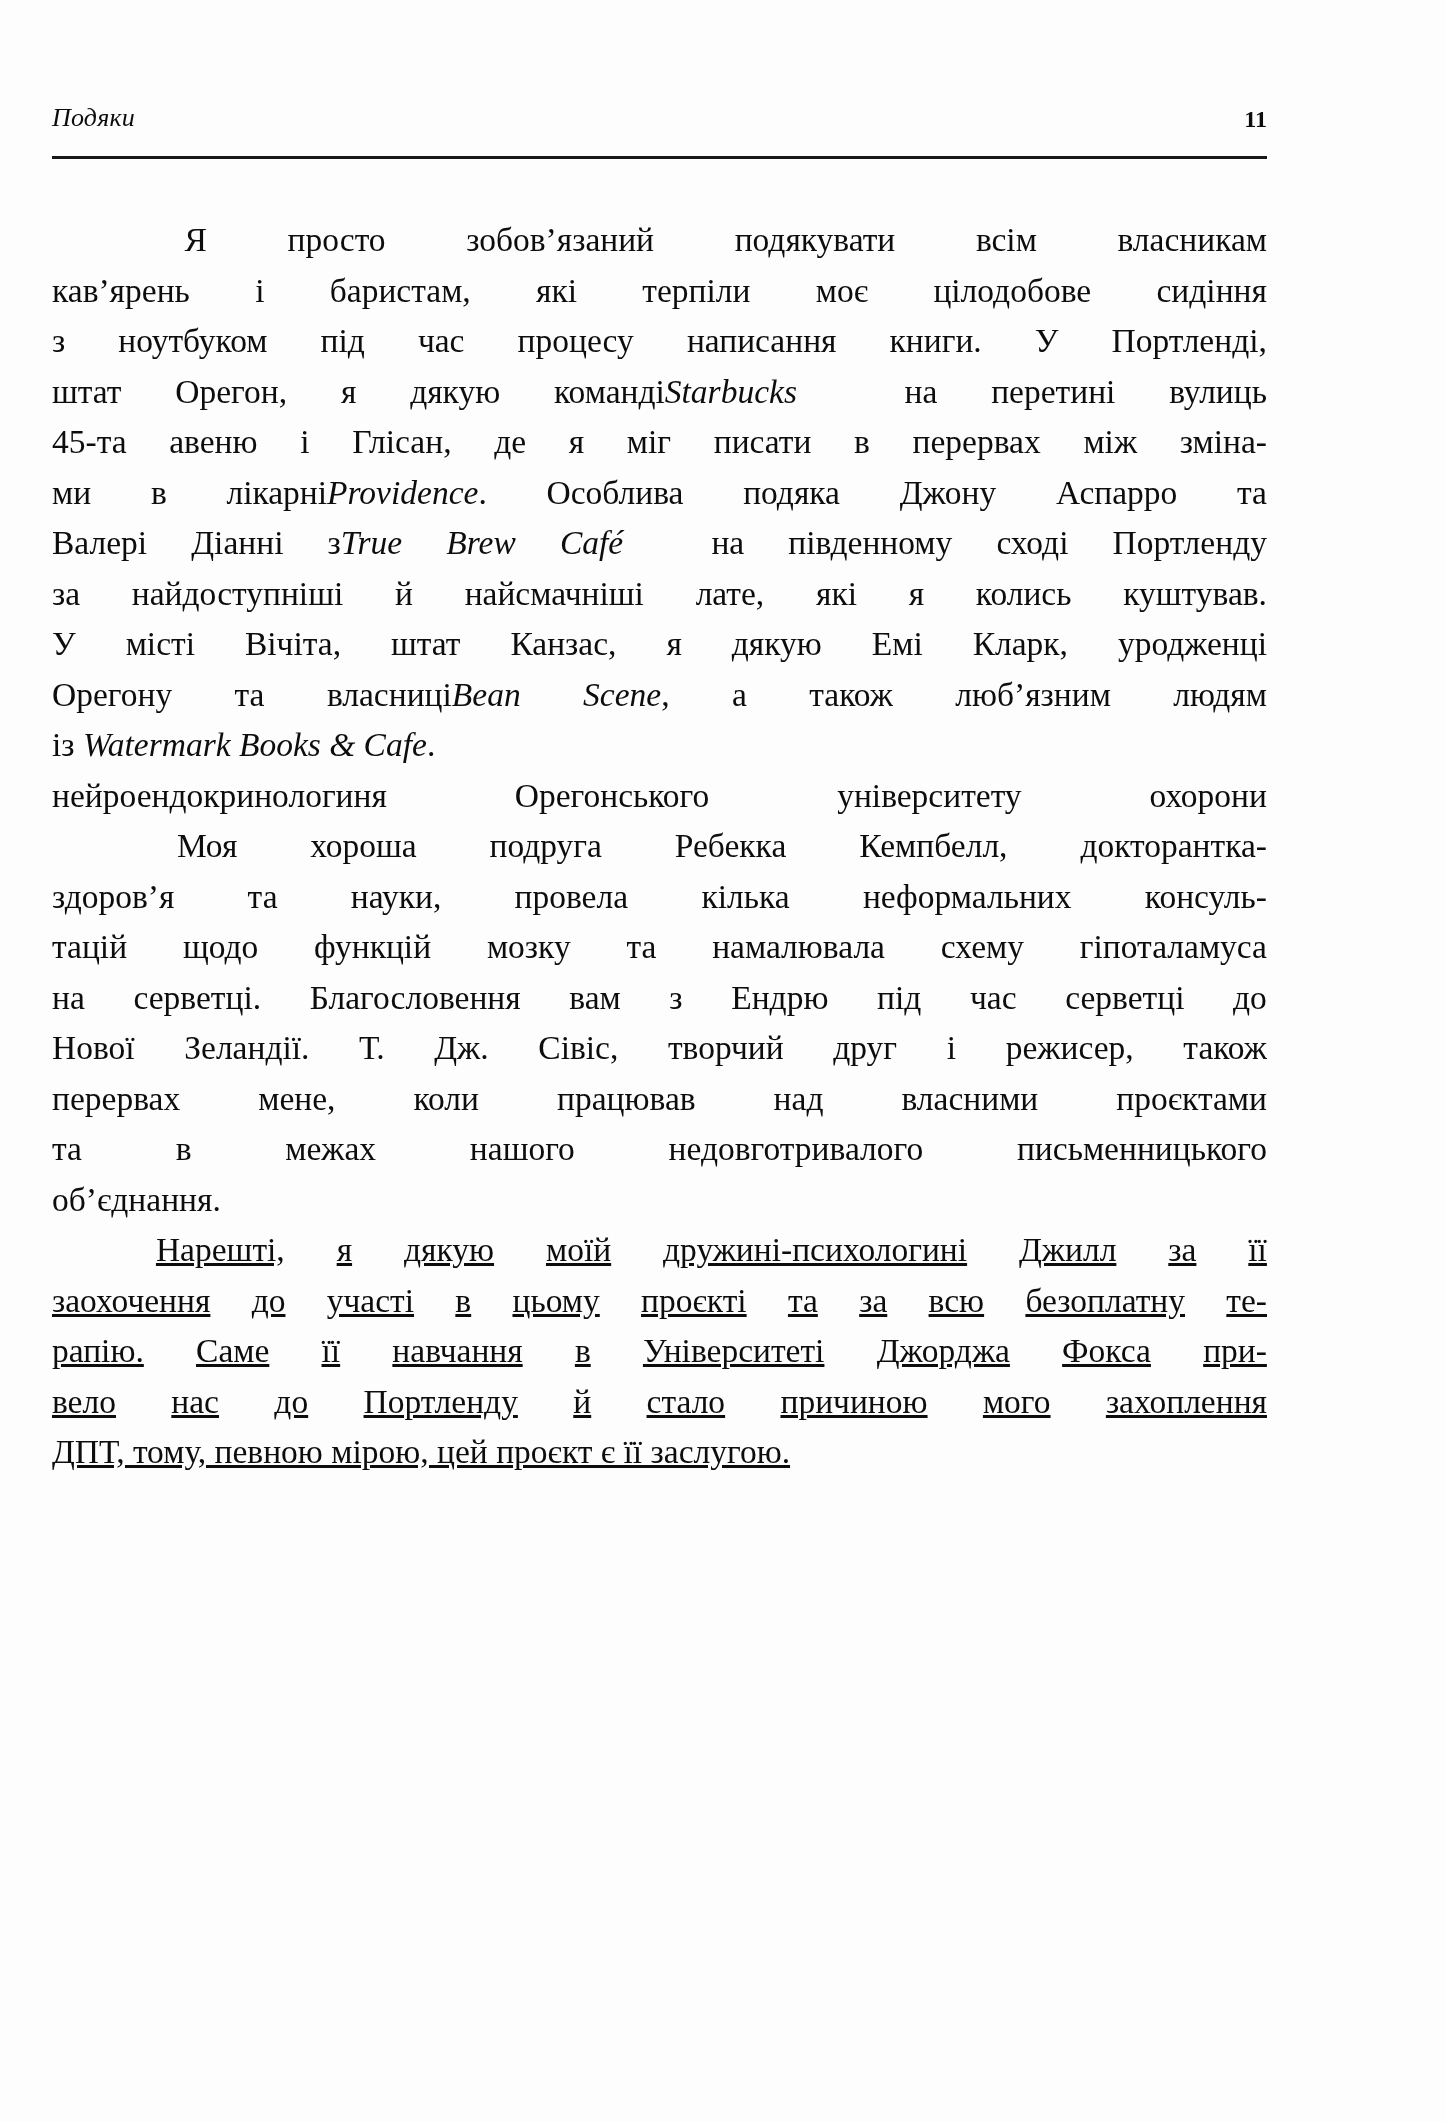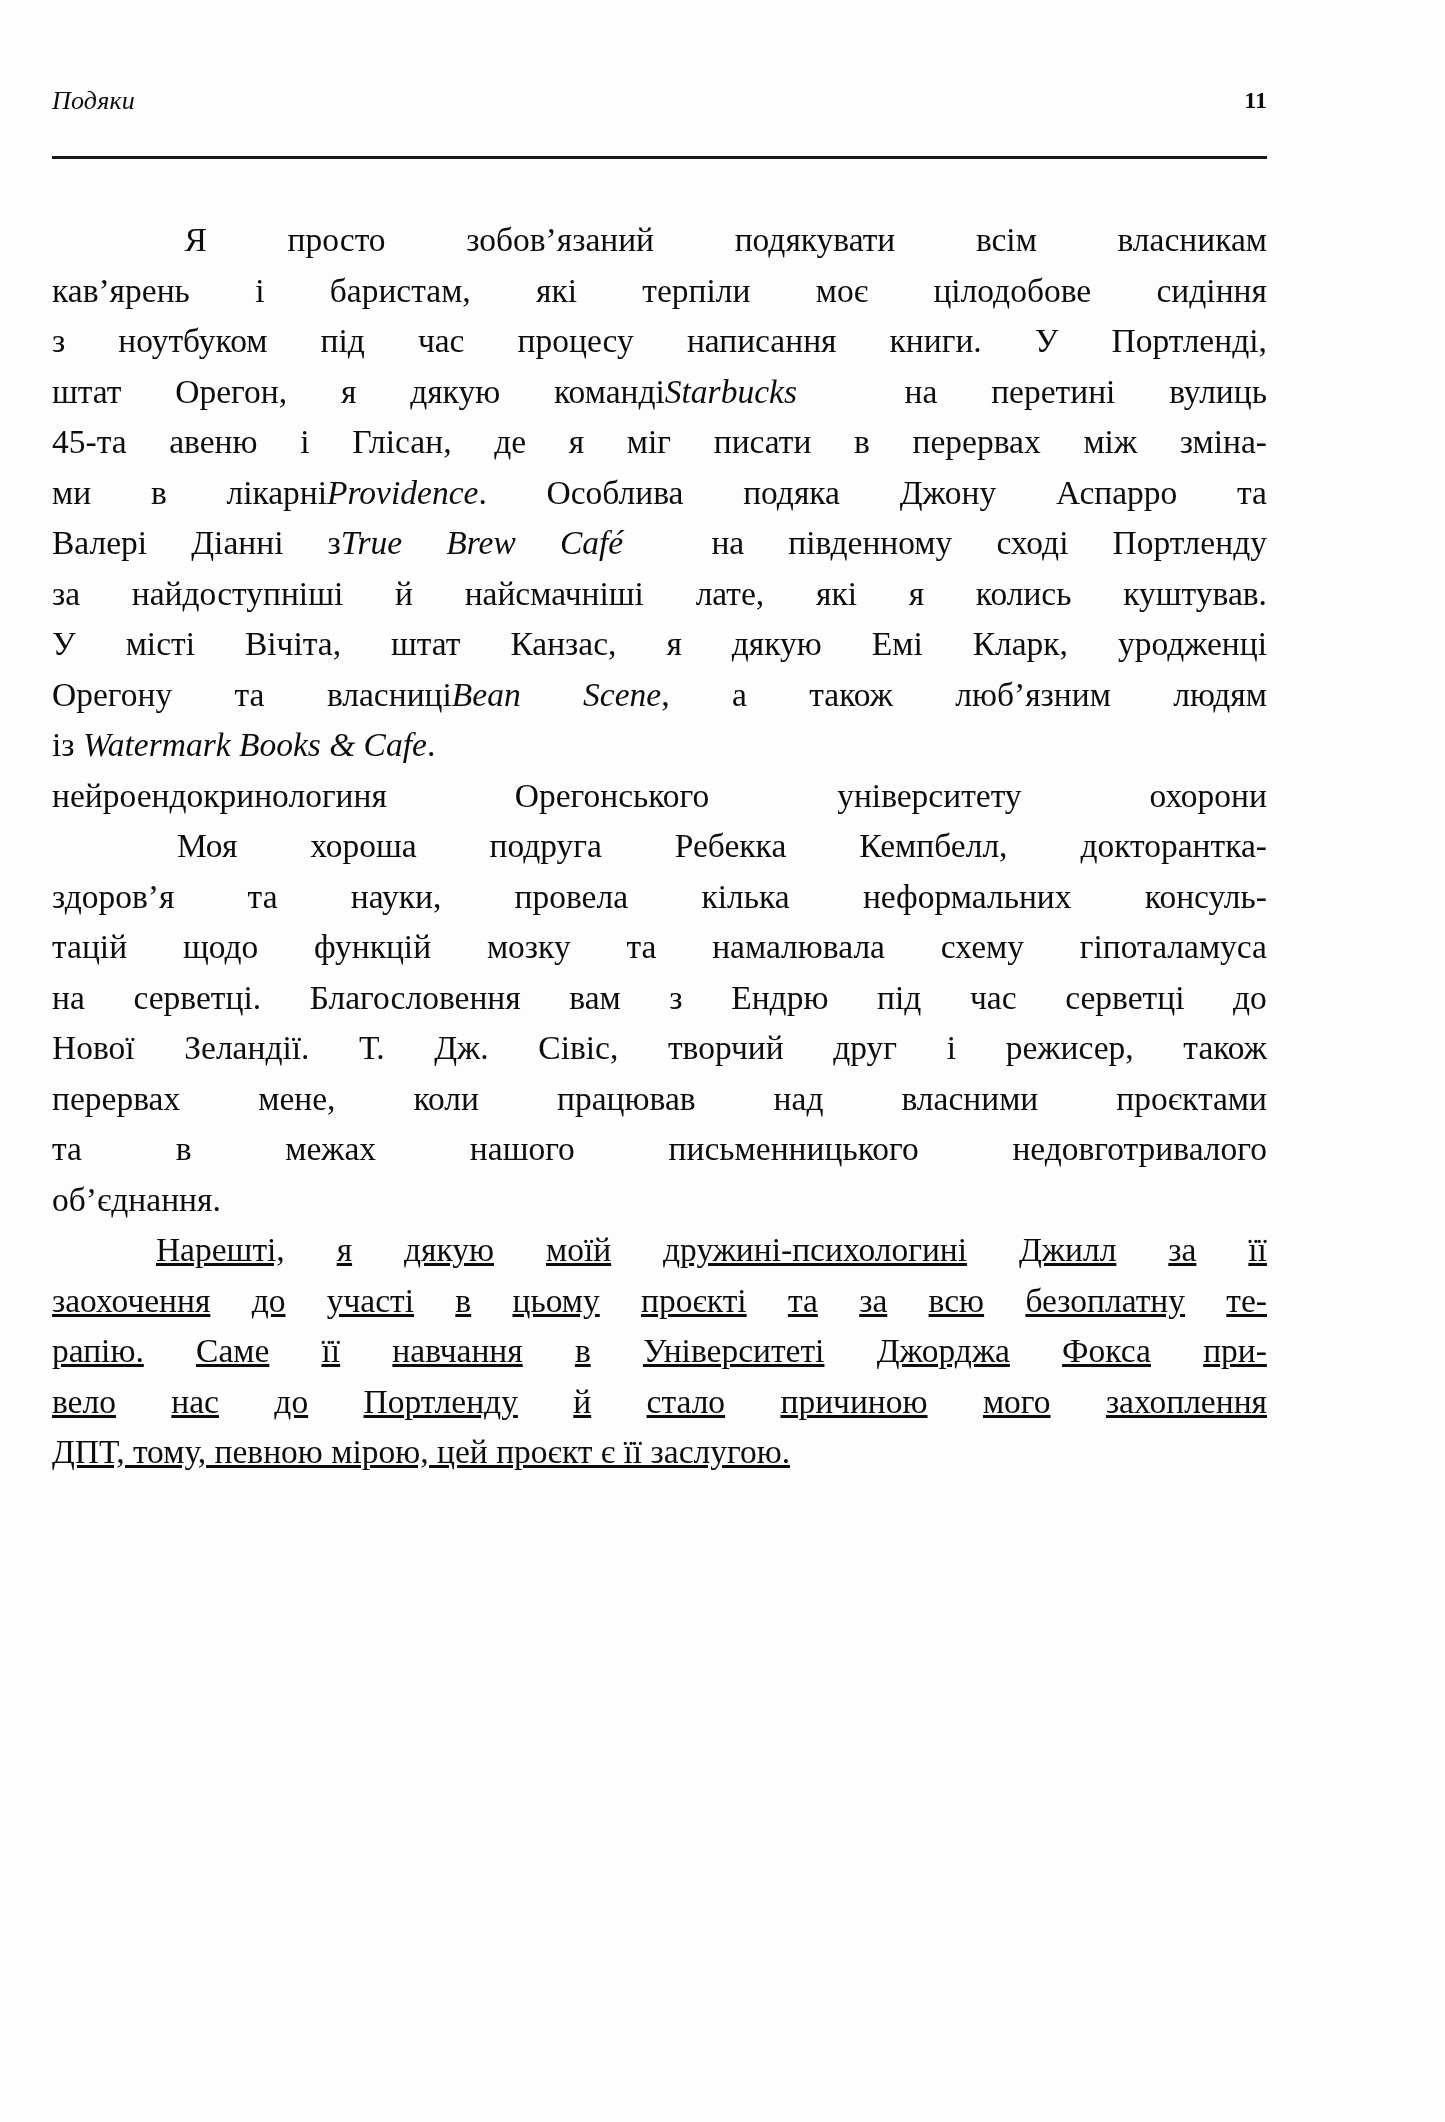--- a/index.html
+++ b/index.html
@@ -25,21 +25,21 @@
     width: 1215px;
     height: 2122px;
   }
 
   
   .running-head {
     position: relative;
     height: 62px;
     margin-top: 88px;
     display: flex;
-    align-items: flex-start;
+    align-items: center;
     justify-content: space-between;
   }
   .running-head-title {
     font-style: italic;
     font-size: 26px;
     letter-spacing: .2px;
     line-height: 1;
     padding-bottom: 3px;
     white-space: nowrap;
   }
@@ -287,22 +287,22 @@
             <span><span>працював</span></span>
             <span><span>над</span></span>
             <span><span>власними</span></span>
             <span><span>проєктами</span></span>
           </span>
           <span class="line j">
             <span><span>та</span></span>
             <span><span>в</span></span>
             <span><span>межах</span></span>
             <span><span>нашого</span></span>
+            <span><span>недовготривалого</span></span>
             <span><span>письменницького</span></span>
-            <span><span>недовготривалого</span></span>
           </span>
           <span class="line"><span>об’єднання.</span></span>
         </p>
         <p style="text-indent: 0px;">
           <span class="line j">
             <span class="line-pad" style="width: 52px;"></span>
             <span><span>Нарешті,</span></span>
             <span><span>я</span></span>
             <span><span>дякую</span></span>
             <span><span>моїй</span></span>

